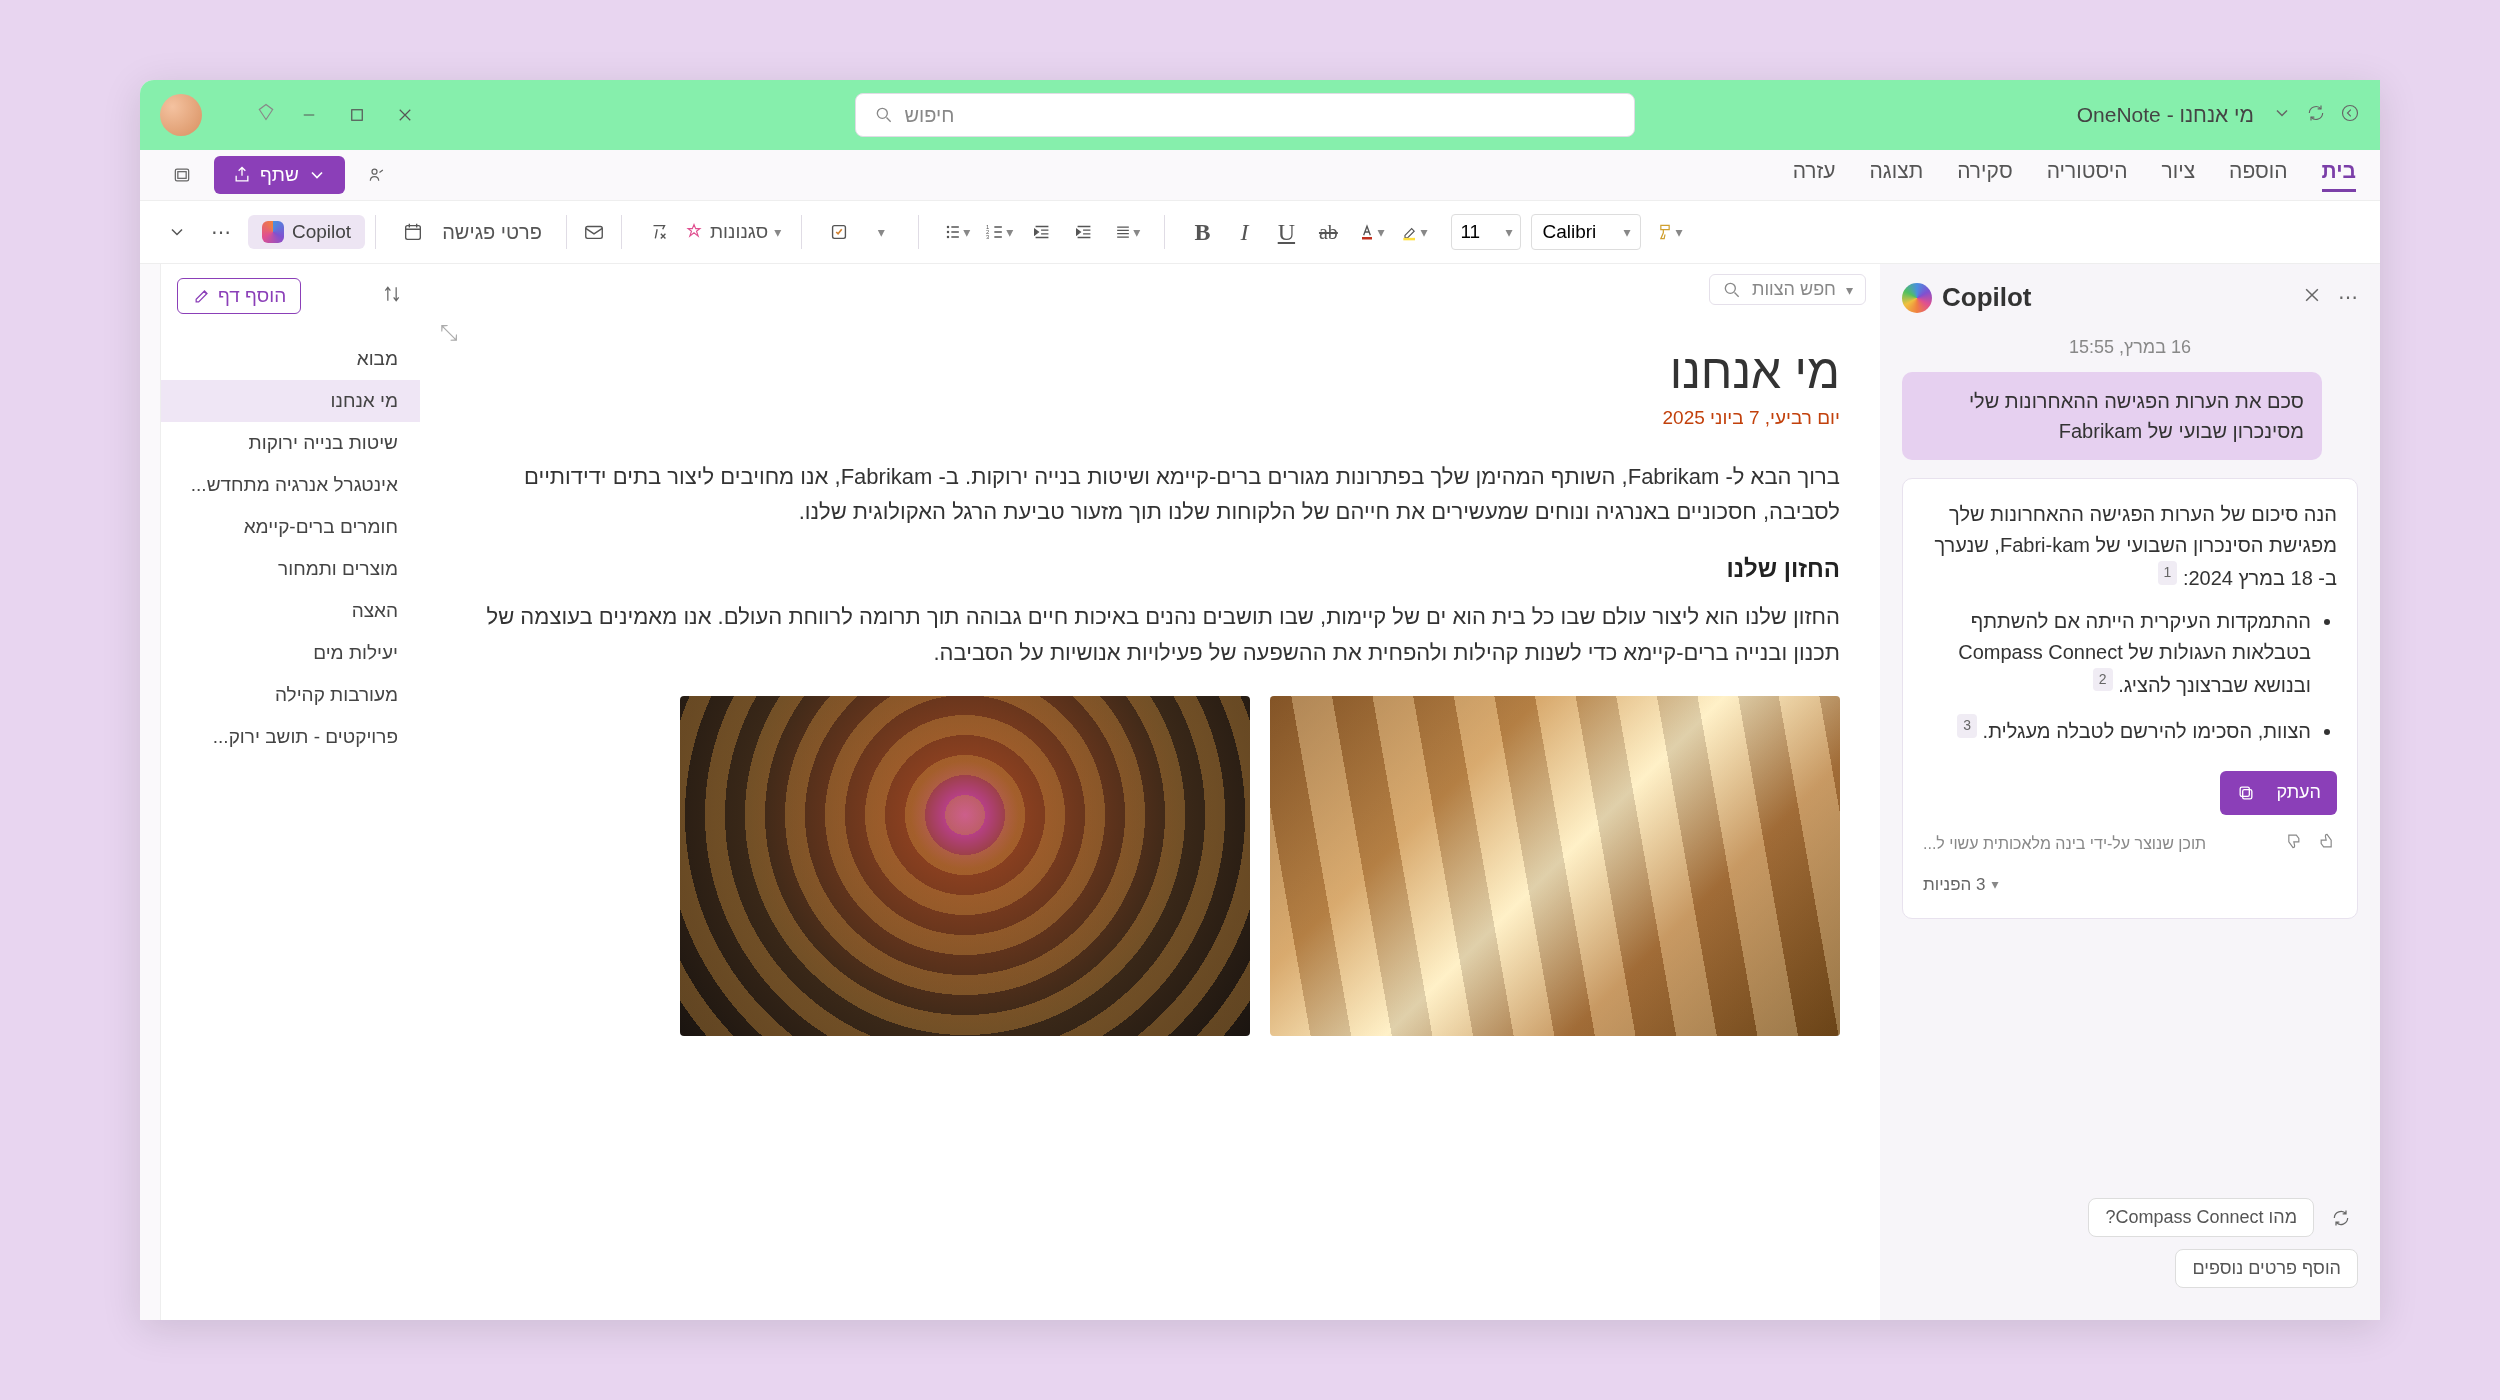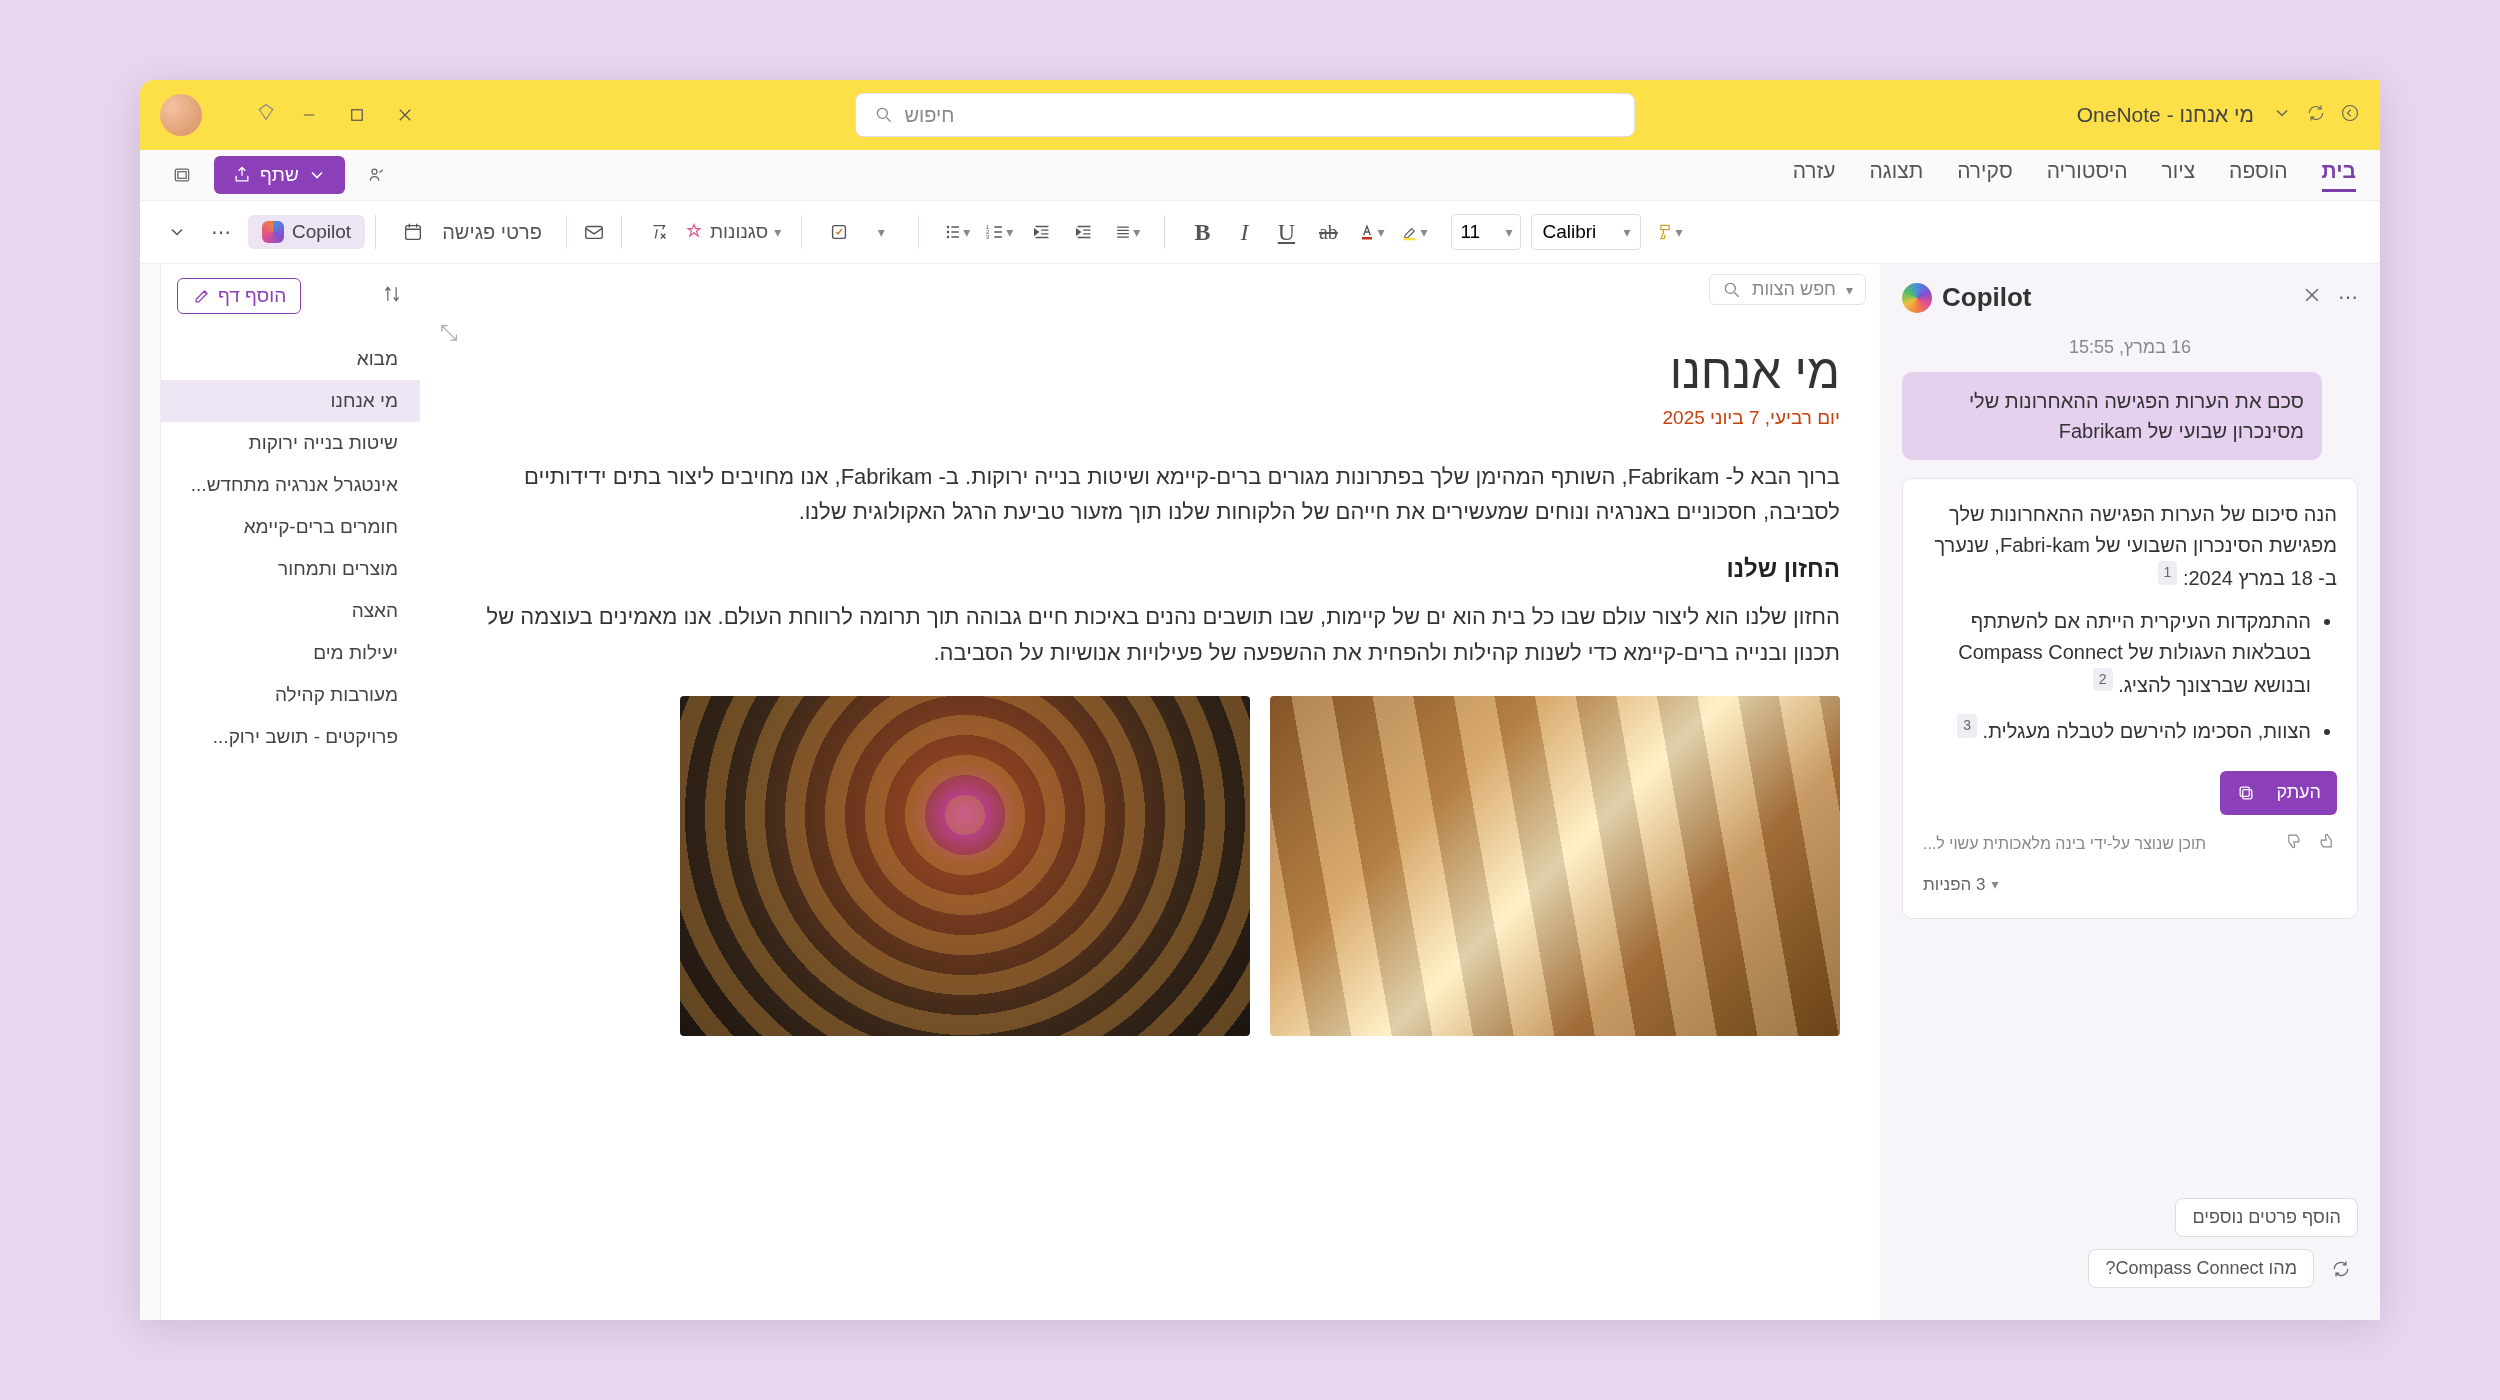--- a/index.html
+++ b/index.html
@@ -24,21 +24,21 @@
   overflow: hidden;
   position: relative;
   margin-right: -20px;
 }
 
 .titlebar {
   height: 70px;
   display: flex;
   align-items: center;
   padding: 0 20px;
-  background: #fde047;
+  background: #86efac;
   flex-direction: row-reverse;
   gap: 15px;
 }
 .titlebar-left {
   display: flex;
   align-items: center;
   gap: 24px;
 }
 .win-controls {
   display: flex;
@@ -819,28 +819,28 @@
             <span>תוכן שנוצר על-ידי בינה מלאכותית עשוי ל...</span>
           </div>
           <div class="cp-refs">
             <span class="chev">▾</span>
             <span>3 הפניות</span>
           </div>
         </div>
       </div>
       <div class="cp-input-area">
         <div class="cp-chip-row">
-          <div class="cp-chip">הוסף פרטים נוספים</div>
-        </div>
-        <div class="cp-chip-row">
           <div class="cp-refresh">
               <svg viewBox="0 0 24 24">
                 <path d="M4 12a8 8 0 0 1 14-5M20 12a8 8 0 0 1-14 5M18 3v4h-4M6 21v-4h4" stroke="currentColor" stroke-width="1.5" fill="none"></path>
               </svg>
             </div>
           <div class="cp-chip">מהו Compass Connect?</div>
         </div>
+        <div class="cp-chip-row">
+          <div class="cp-chip">הוסף פרטים נוספים</div>
+        </div>
       </div>
     </div>
 
   </div>
 
 </div>
 
 </body></html>

